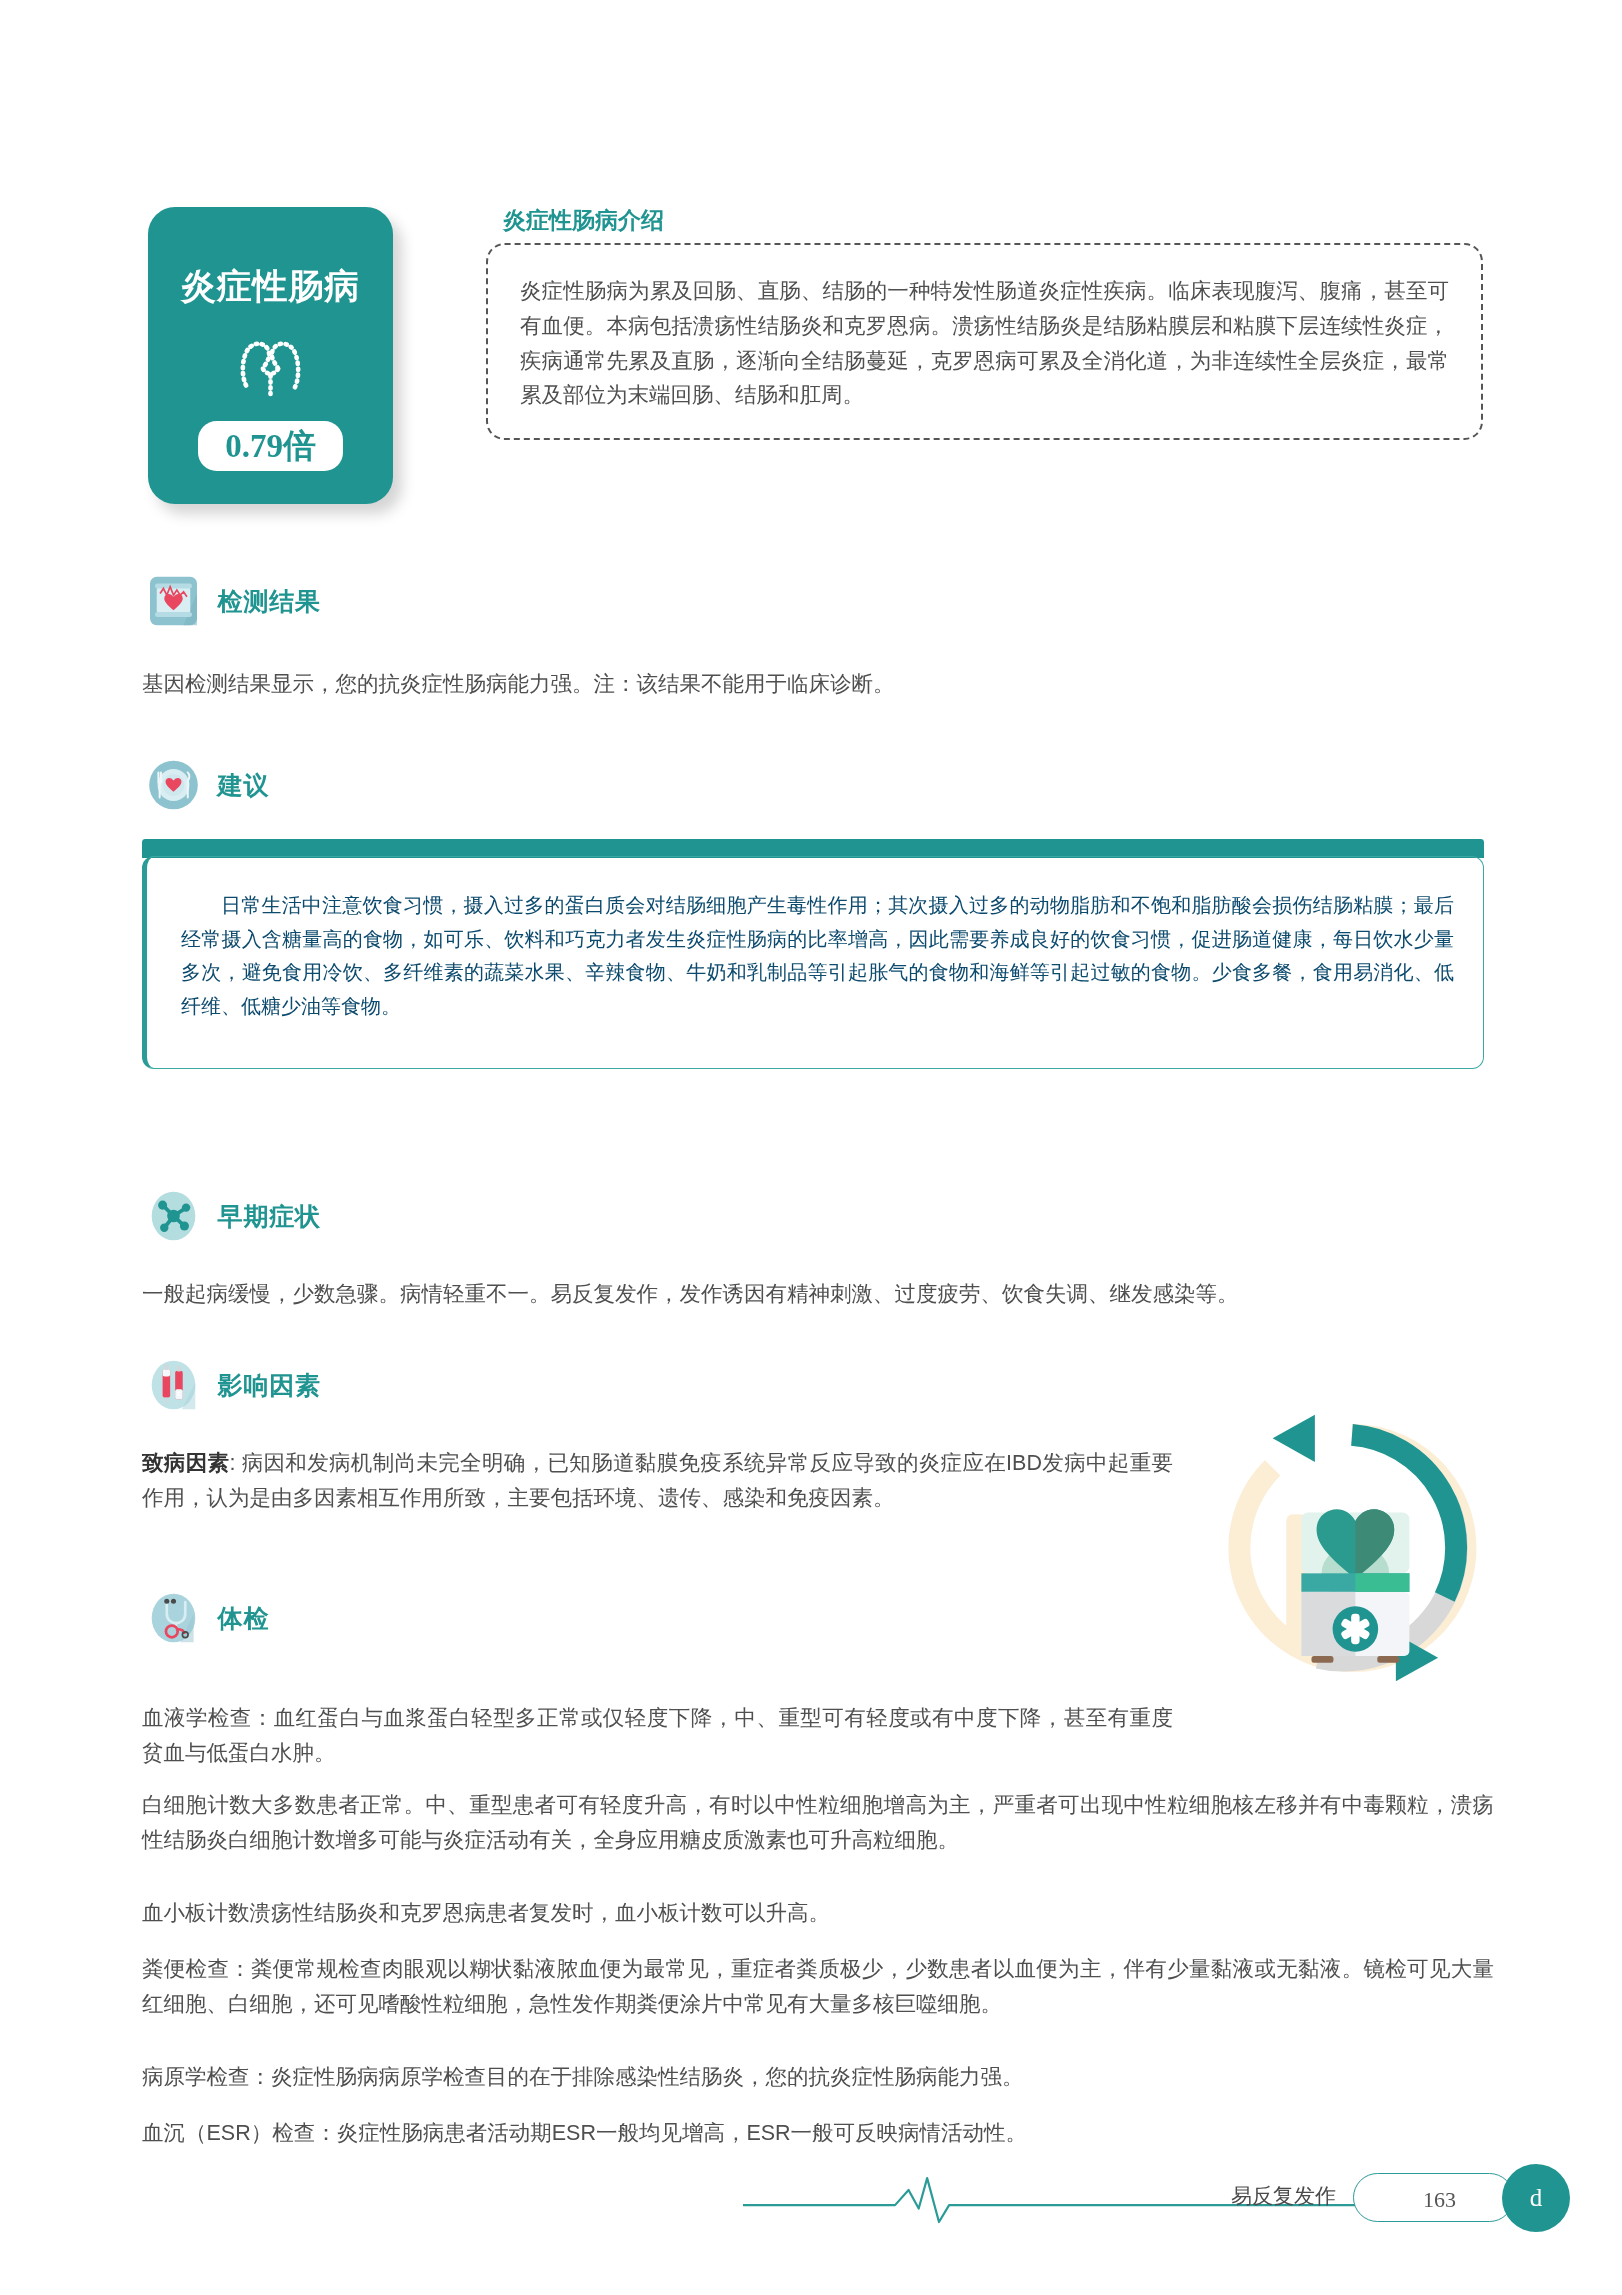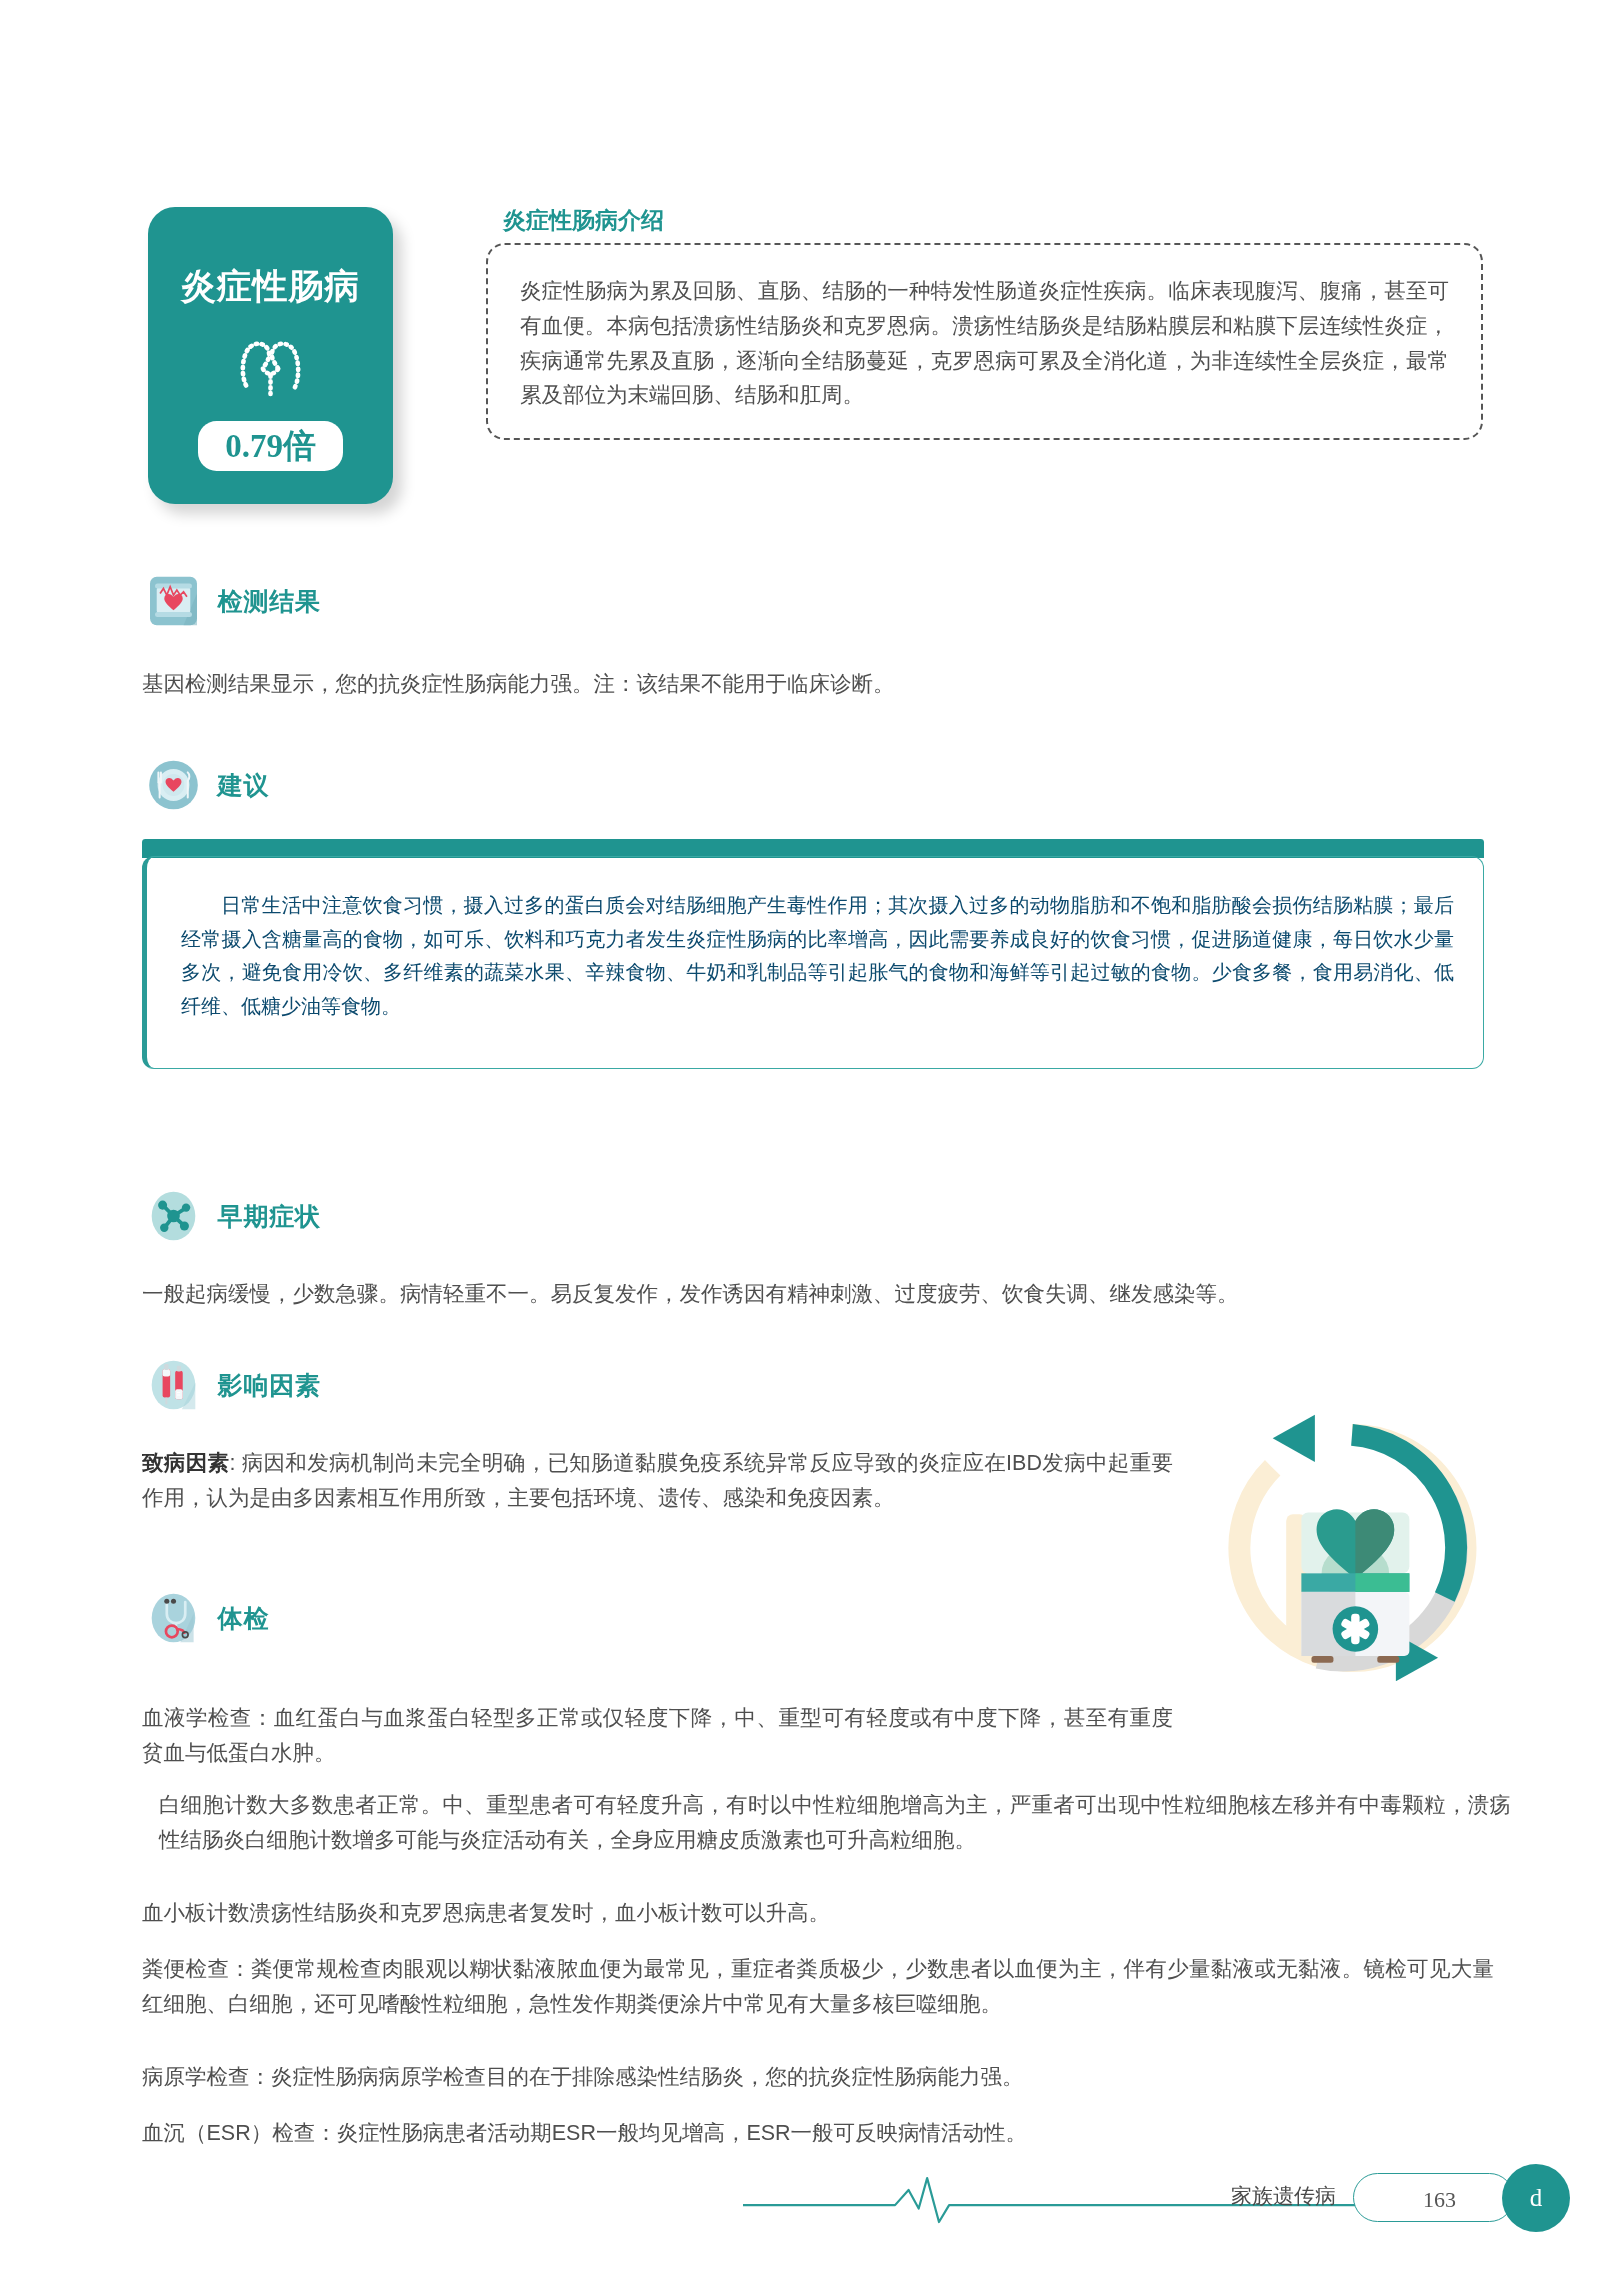--- a/index.html
+++ b/index.html
@@ -357,30 +357,30 @@
       <circle cx="30" cy="11" r="3" fill="#4a4a4a"></circle>
       <path d="M33 37 L33 44" fill="none" stroke="#d9eef3" stroke-width="3.2"></path>
       <circle cx="28" cy="47" r="7" fill="none" stroke="#e8475f" stroke-width="3.2"></circle>
       <path d="M33 44 c6 0 10 2 10 6" fill="none" stroke="#e8475f" stroke-width="3"></path>
       <circle cx="44" cy="51" r="3.4" fill="none" stroke="#4a4a4a" stroke-width="2"></circle>
     </svg>
     <div class="section-title">体检</div>
   </div>
 
   <p class="body-text" style="left:142px; top:1681px; width:1031px;margin-top:20px;">血液学检查：血红蛋白与血浆蛋白轻型多正常或仅轻度下降，中、重型可有轻度或有中度下降，甚至有重度贫血与低蛋白水肿。</p>
-  <p class="body-text" style="left:142px; top:1788px; width:1352px;margin-left:17px;">白细胞计数大多数患者正常。中、重型患者可有轻度升高，有时以中性粒细胞增高为主，严重者可出现中性粒细胞核左移并有中毒颗粒，溃疡性结肠炎白细胞计数增多可能与炎症活动有关，全身应用糖皮质激素也可升高粒细胞。</p>
+  <p class="body-text" style="left:142px; top:1788px; width:1352px;">白细胞计数大多数患者正常。中、重型患者可有轻度升高，有时以中性粒细胞增高为主，严重者可出现中性粒细胞核左移并有中毒颗粒，溃疡性结肠炎白细胞计数增多可能与炎症活动有关，全身应用糖皮质激素也可升高粒细胞。</p>
   <p class="body-text" style="left:142px; top:1896px; width:1352px;">血小板计数溃疡性结肠炎和克罗恩病患者复发时，血小板计数可以升高。</p>
   <p class="body-text" style="left:142px; top:1952px; width:1352px;">粪便检查：粪便常规检查肉眼观以糊状黏液脓血便为最常见，重症者粪质极少，少数患者以血便为主，伴有少量黏液或无黏液。镜检可见大量红细胞、白细胞，还可见嗜酸性粒细胞，急性发作期粪便涂片中常见有大量多核巨噬细胞。</p>
   <p class="body-text" style="left:142px; top:2060px; width:1352px;">病原学检查：炎症性肠病病原学检查目的在于排除感染性结肠炎，您的抗炎症性肠病能力强。</p>
   <p class="body-text" style="left:142px; top:2116px; width:1352px;">血沉（ESR）检查：炎症性肠病患者活动期ESR一般均见增高，ESR一般可反映病情活动性。</p>
 
   <div class="footer">
     <svg class="footer-ecg" viewBox="0 0 760 80">
       <path d="M0 52 L180 52 L196 34 L208 56 L218 20 L232 72 L244 52 L760 52" fill="none" stroke="#2a9b97" stroke-width="2.6" stroke-linejoin="round"></path>
     </svg>
-    <div class="footer-label">家族遗传病</div>
+    <div class="footer-label">易反复发作</div>
     <div class="footer-pagepill"></div>
     <div class="footer-pagenum">163</div>
     <div class="footer-circle">d</div>
   </div>
 
 </div>
 
 
 </body></html>

